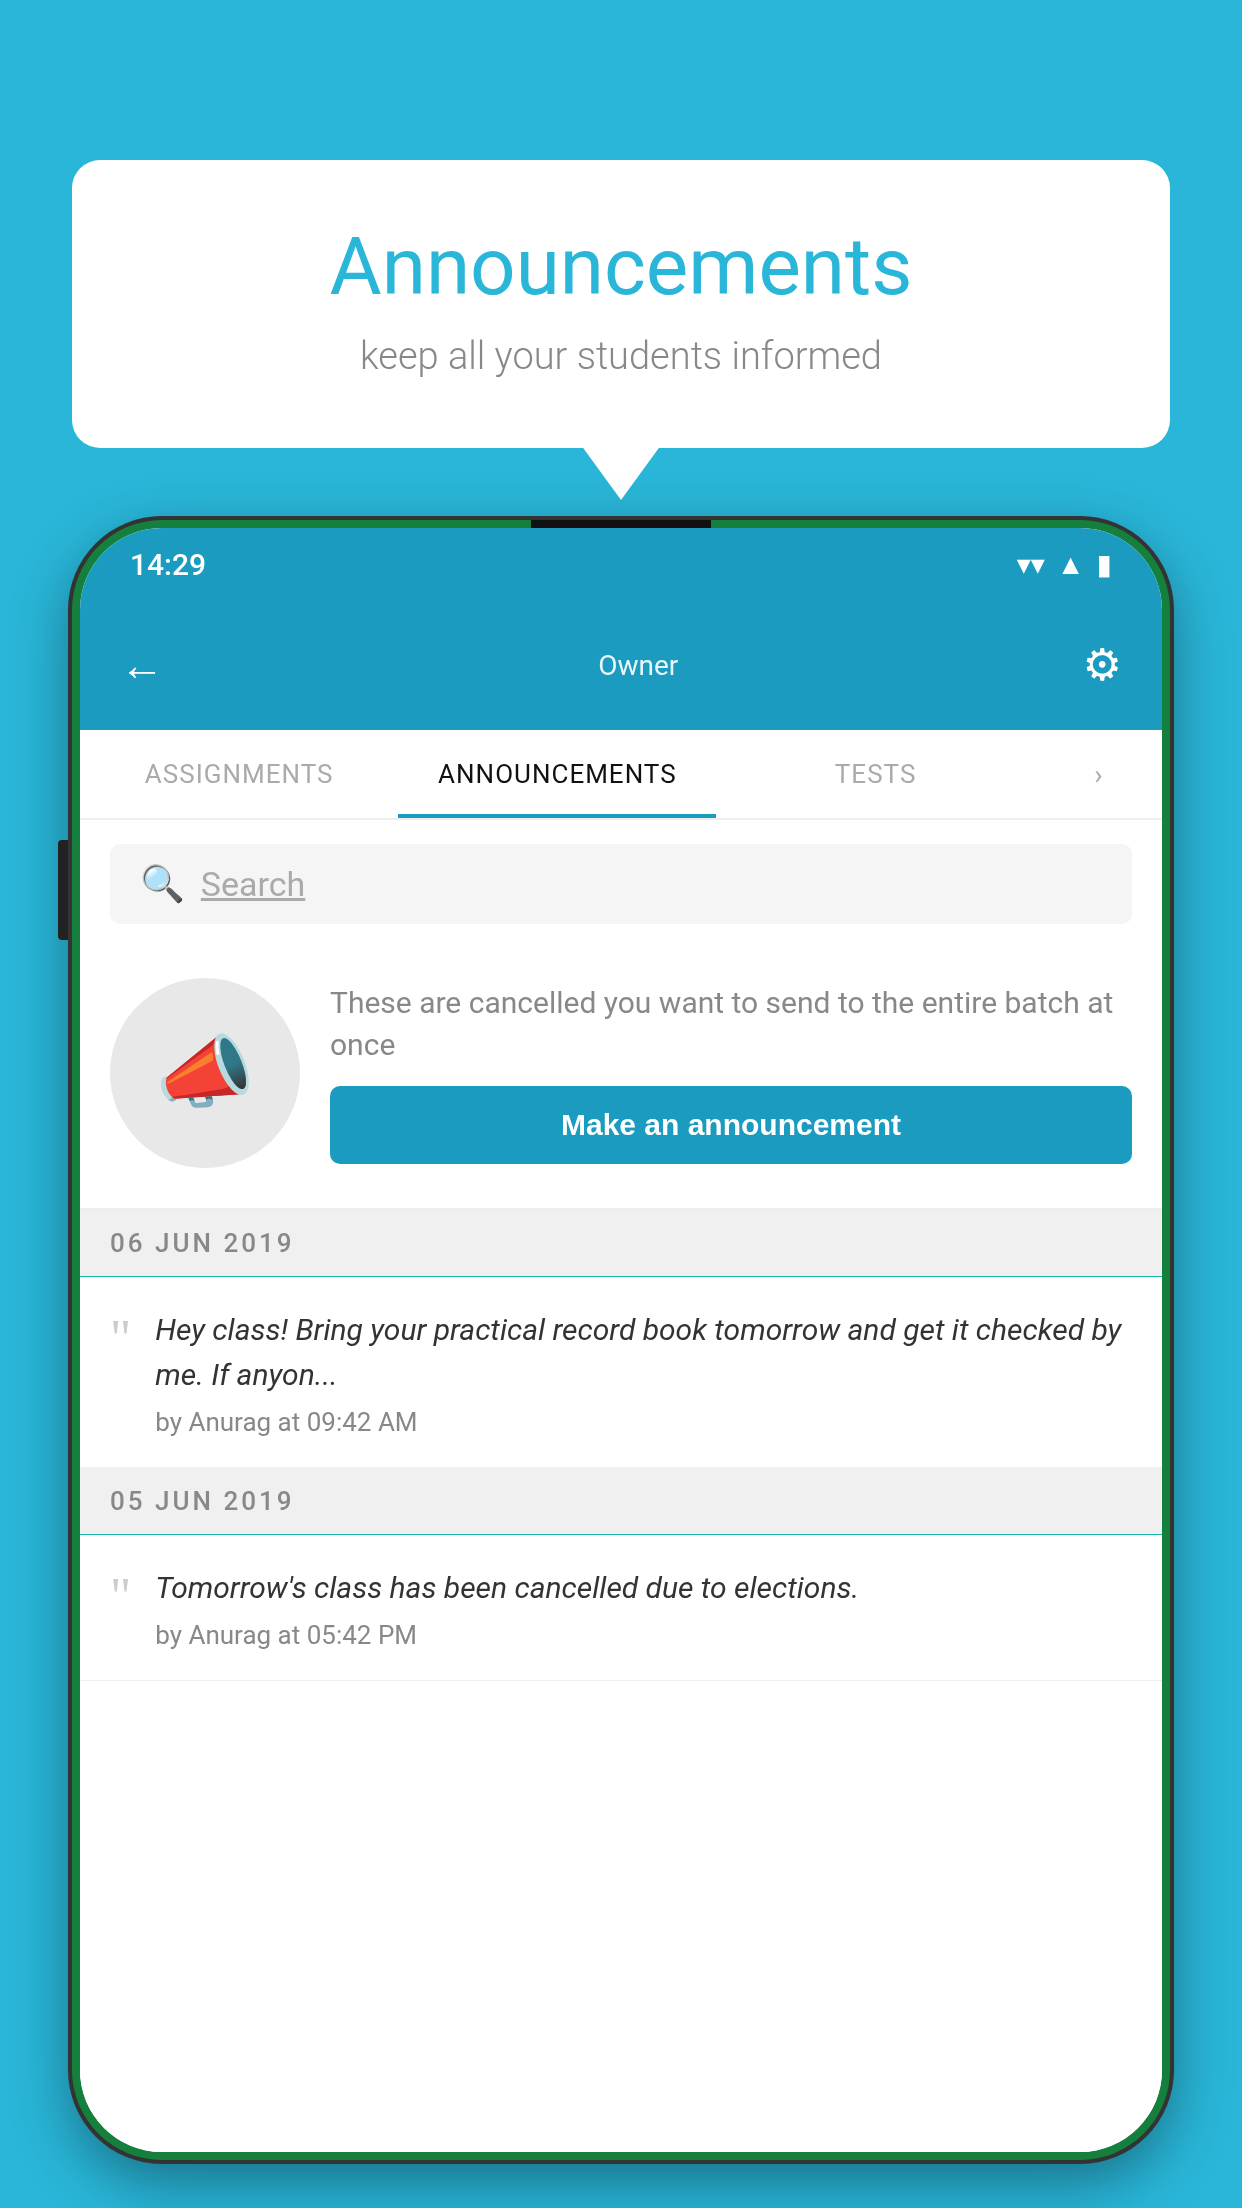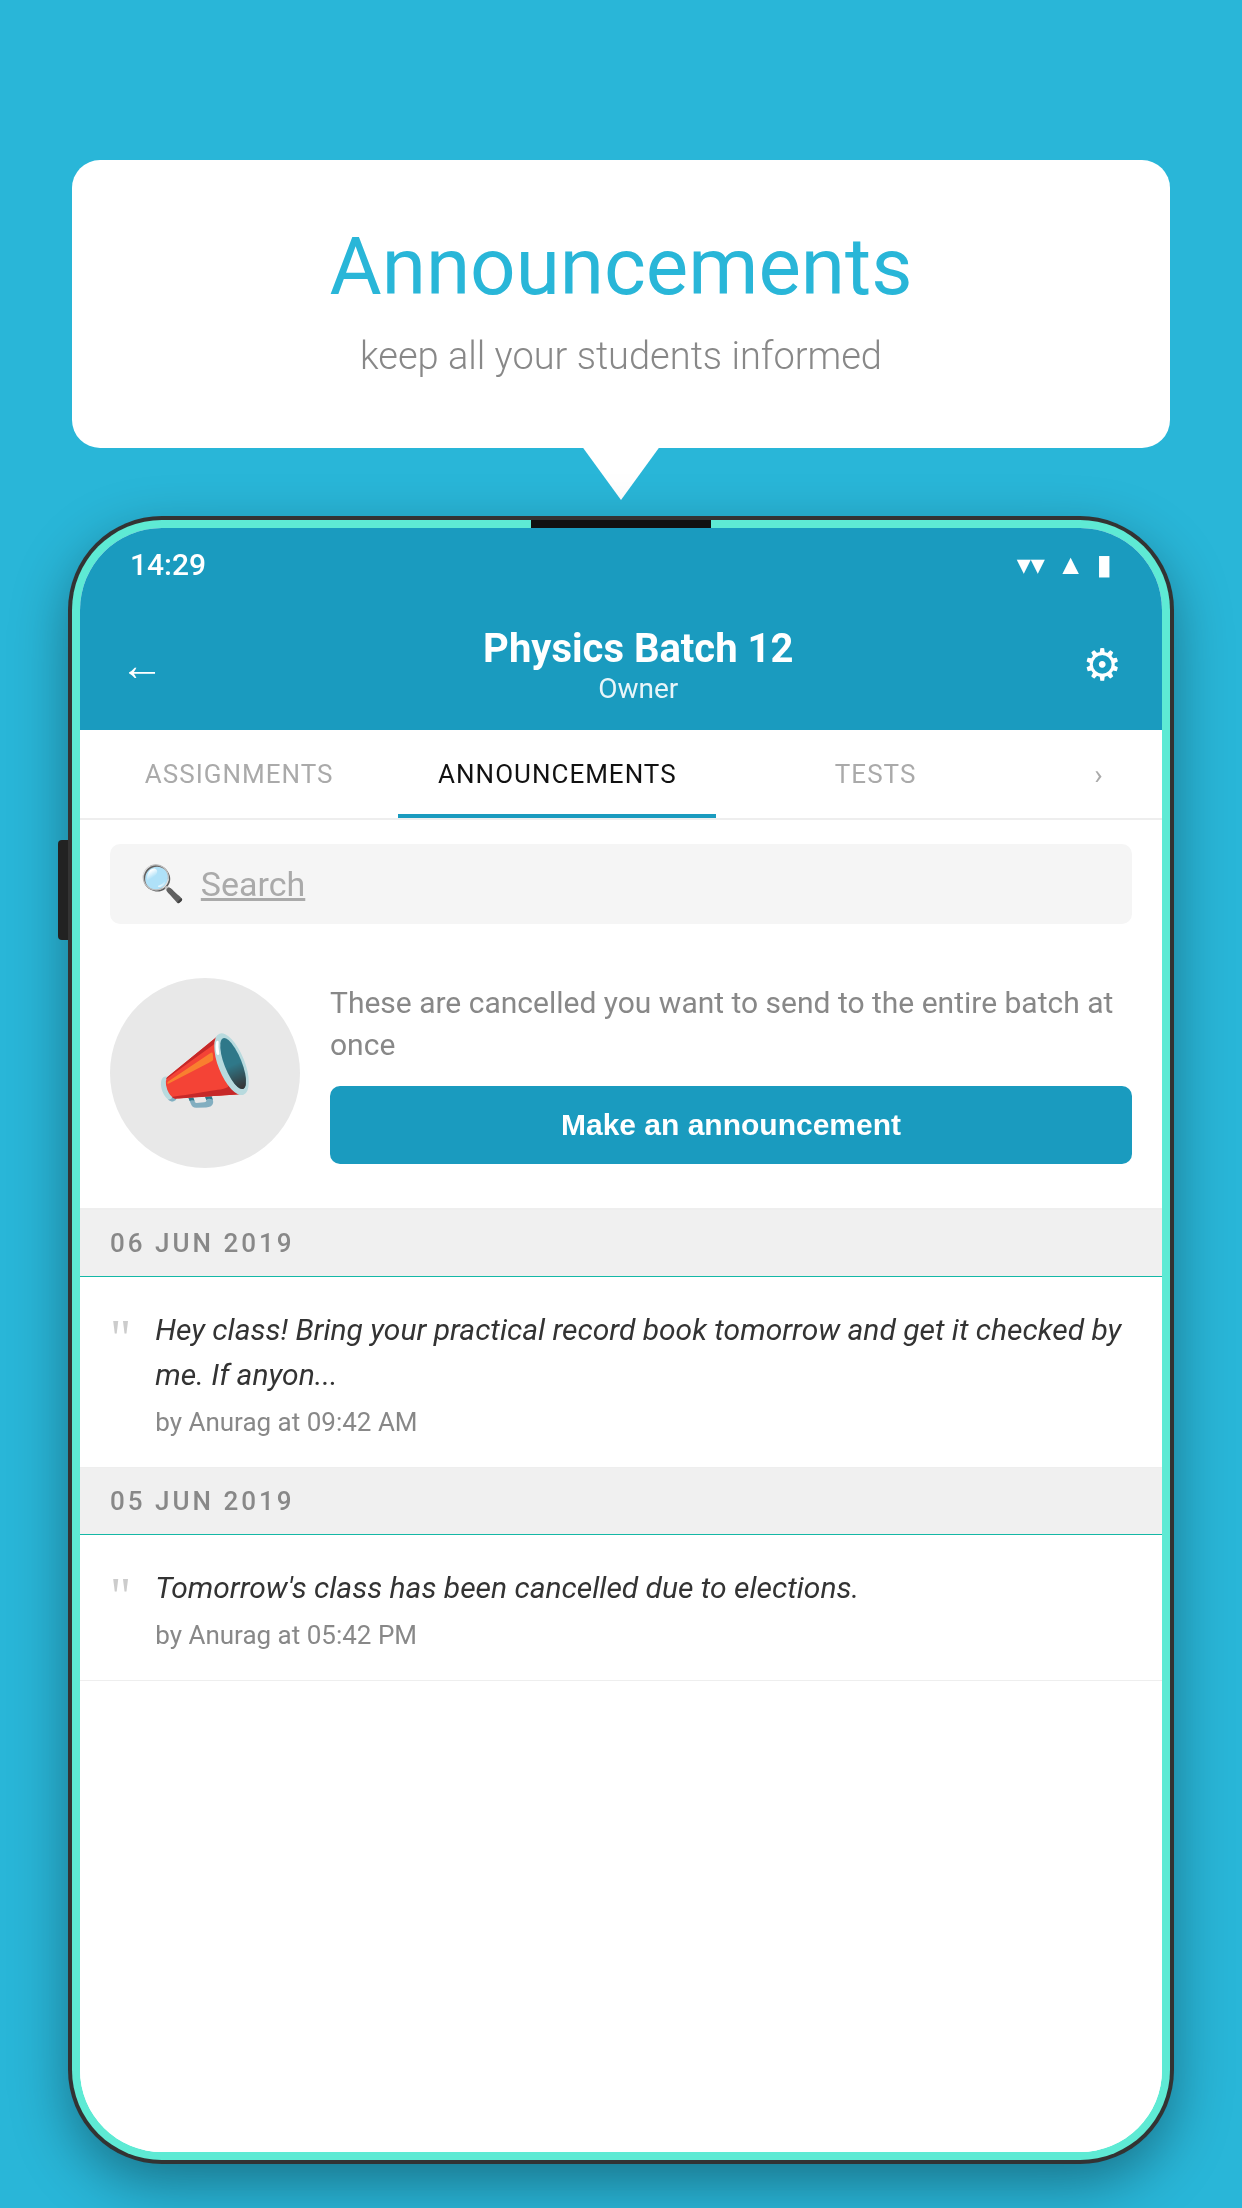--- a/index.html
+++ b/index.html
@@ -64,21 +64,21 @@
       position: absolute;
       top: 520px;
       left: 72px;
       right: 72px;
       bottom: 0;
     }
 
     .phone {
       width: 100%;
       height: 1640px;
-      background: #5eead4;
+      background: #15803d;
       border-radius: 90px;
       position: relative;
       padding: 8px;
       box-shadow: 0 0 0 4px #333, 0 20px 60px rgba(0,0,0,0.4);
     }
 
     
     .phone::before {
       content: '';
       position: absolute;
@@ -394,21 +394,20 @@
         <div class="status-icons">
           <span class="wifi-icon">▾▾</span>
           <span class="signal-icon">▲</span>
           <span class="battery-icon">▮</span>
         </div>
       </div>
 
       <div class="app-bar">
         <span class="back-btn">←</span>
         <div class="app-bar-title-section">
-          <div class="app-bar-title">Physics Batch 12</div>
           <div class="app-bar-subtitle">Owner</div>
         </div>
         <span class="gear-btn">⚙</span>
       </div>
 
       <div class="tab-bar">
         <div class="tab">
           <span>ASSIGNMENTS</span>
         </div>
         <div class="tab active">

